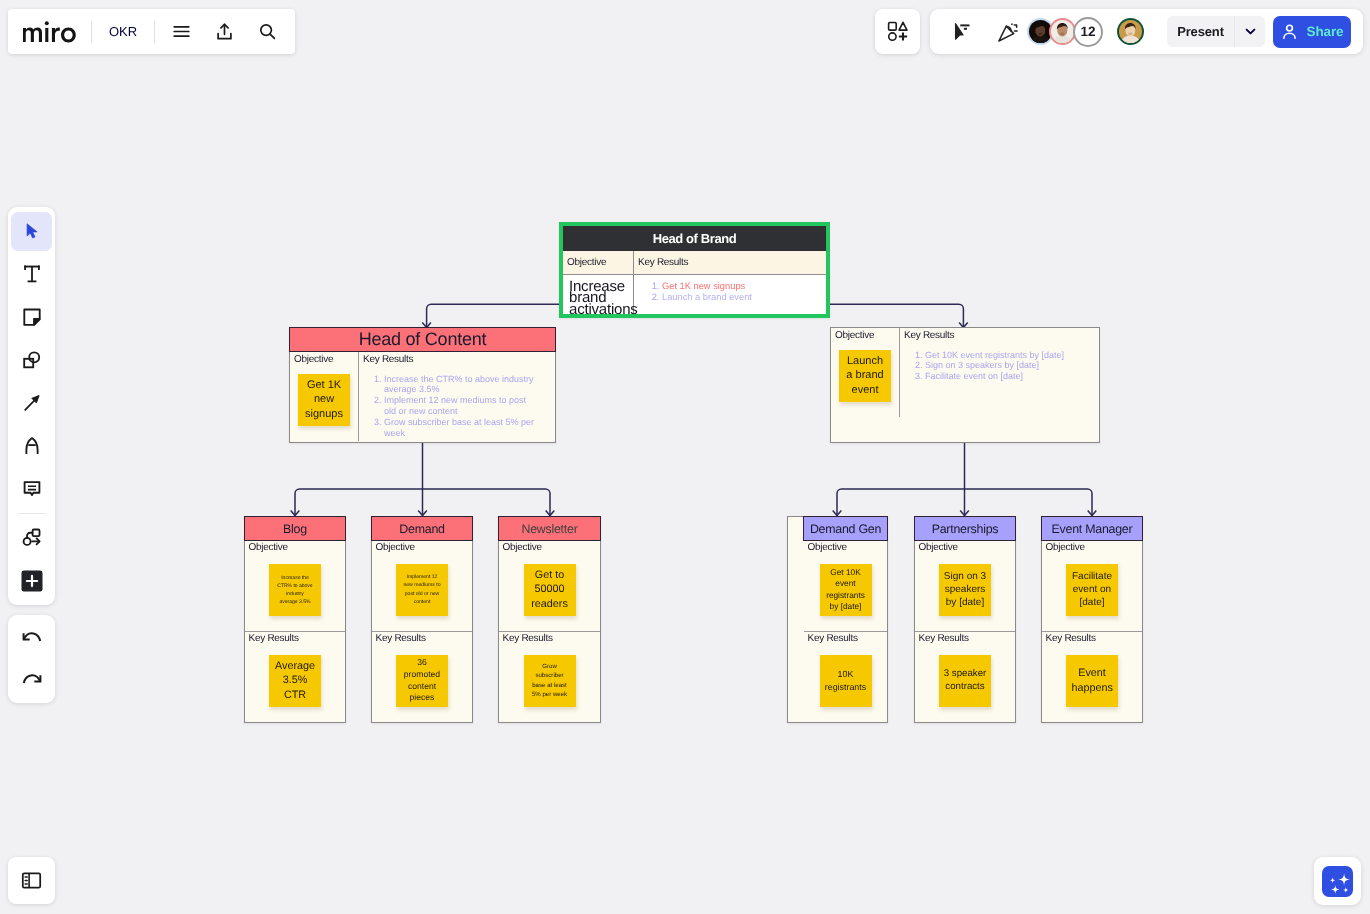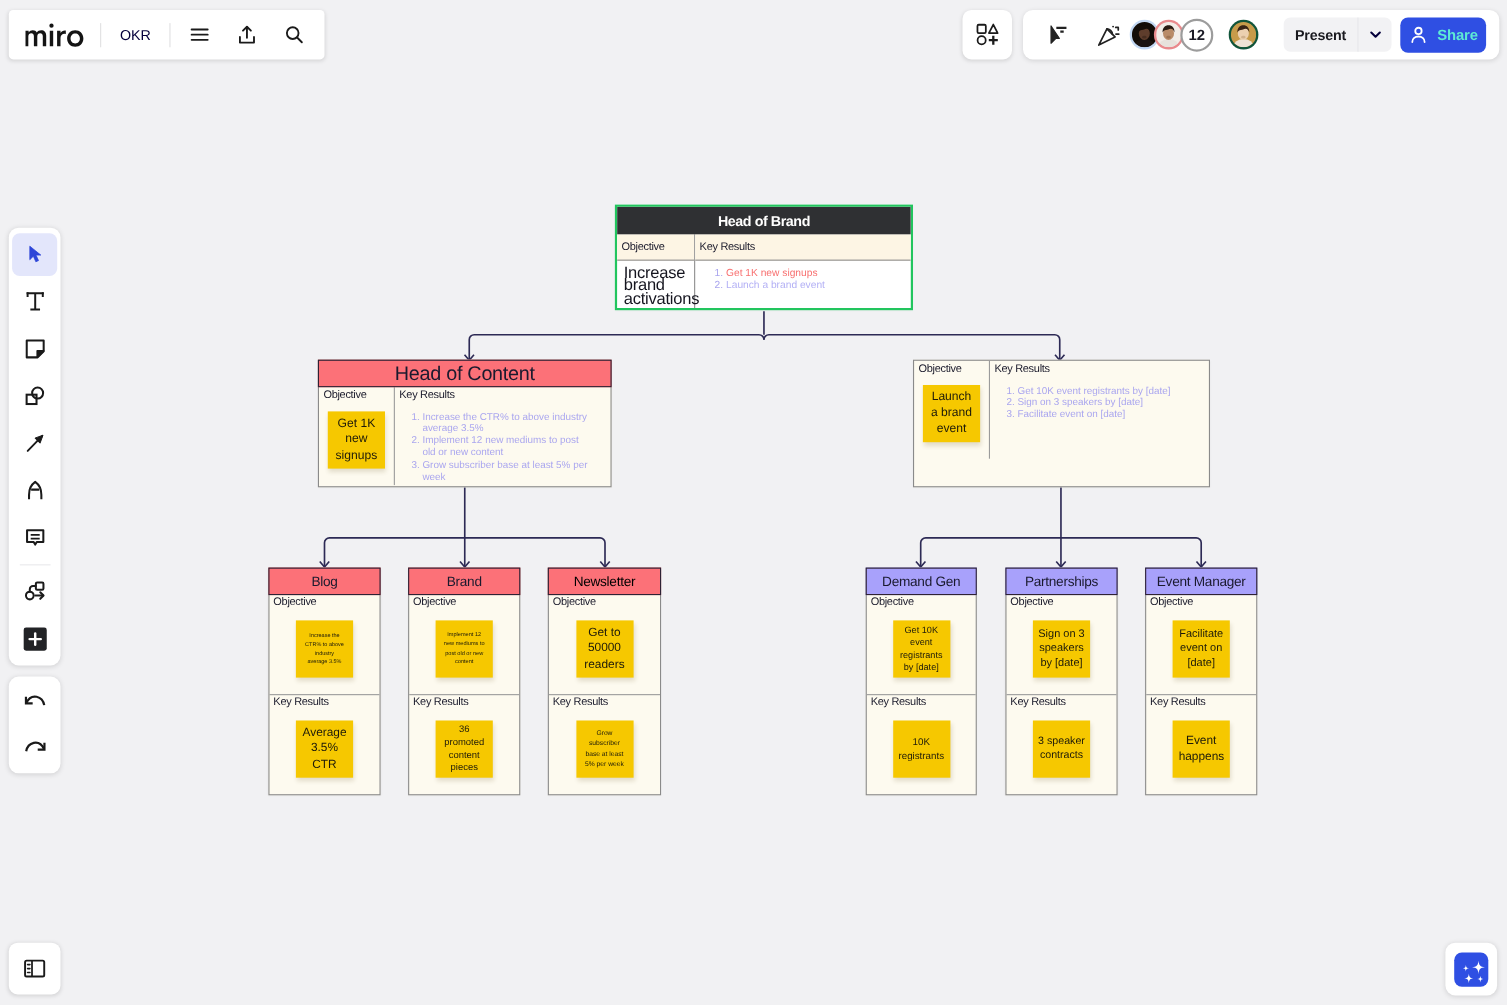--- a/index.html
+++ b/index.html
@@ -101,21 +101,21 @@
              display:block; overflow:hidden; }
   .av-face svg { display:block; }
 
   
   .node { position:absolute; background:#fdfaef; border:1px solid #8a8a8a;
           box-shadow:0 1px 2px rgba(0,0,0,.07); }
   .node .hdr { height:25px; display:flex; align-items:center; justify-content:center;
                font-size:18px; font-weight:400; color:#231f2e; letter-spacing:-0.25px;
                position:relative; z-index:2; border:1px solid #2e2234;
                margin:-1px -1px 0 -1px; }
-  .n-root { background:#fff; border:2px solid #22c55e; overflow:hidden; }
+  .n-root { background:#fff; border:4px solid #22c55e; overflow:hidden;margin-top:36px; }
   .n-root .hdr { font-weight:700; font-size:13px; letter-spacing:-0.4px;
                  border:none; margin:0; height:25px; }
   .n-leaf .hdr { font-size:12.4px; }
 
   
   .rt { display:flex; height:71px; }
   .rt-c1 { width:71px; border-right:1px solid #8d8d8d; }
   .rt-c2 { flex:1; }
   .rt-hcell { height:24px; background:#fdf5e4; border-bottom:1px solid #8d8d8d;
               font-size:10px; color:#1a1a2b; display:flex; align-items:center; padding-left:4px;
@@ -247,50 +247,50 @@
             </div>
           </div>
           <div class="lf lf-bot">
             <div class="lf-lbl">Key Results</div>
             <div class="note ">
               <span class="note-txt" style="font-size:10.8px;line-height:14.09px;width:41px">Average 3.5% CTR</span>
             </div>
           </div>
         </div>
         <div class="node n-leaf" style="left: 371px; top: 516px; width: 102px; height: 207px;">
-          <div class="hdr" style="background:#fc7178;color:#1a1a2e">Brand</div>
+          <div class="hdr" style="background:#fc7178;color:#1a1a2e">Demand</div>
           <div class="lf lf-top">
             <div class="lf-lbl">Objective</div>
             <div class="note ">
               <span class="note-txt" style="font-size:5.1px;line-height:8.11px;width:38px">Implement 12 new mediums to post old or new content</span>
             </div>
           </div>
           <div class="lf lf-bot">
             <div class="lf-lbl">Key Results</div>
             <div class="note ">
               <span class="note-txt" style="font-size:8.6px;line-height:11.78px;width:39px">36 promoted content pieces</span>
             </div>
           </div>
         </div>
         <div class="node n-leaf" style="left: 498px; top: 516px; width: 103px; height: 207px;">
-          <div class="hdr" style="background:#fc7178;color:#000000">Newsletter</div>
+          <div class="hdr" style="background:#fc7178;color:#404040">Newsletter</div>
           <div class="lf lf-top">
             <div class="lf-lbl">Objective</div>
             <div class="note ">
               <span class="note-txt" style="font-size:10.8px;line-height:14.09px;width:41px">Get to 50000 readers</span>
             </div>
           </div>
           <div class="lf lf-bot">
             <div class="lf-lbl">Key Results</div>
             <div class="note ">
               <span class="note-txt" style="font-size:6.1px;line-height:9.16px;width:36px">Grow subscriber base at least 5% per week</span>
             </div>
           </div>
         </div>
-        <div class="node n-leaf" style="left: 787px; top: 516px; width: 101px; height: 207px;">
+        <div class="node n-leaf" style="left: 787px; top: 516px; width: 101px; height: 207px; padding-left: 16px;">
           <div class="hdr" style="background:#a8a1fb;color:#1a1a2e">Demand Gen</div>
           <div class="lf lf-top">
             <div class="lf-lbl">Objective</div>
             <div class="note ">
               <span class="note-txt" style="font-size:8.3px;line-height:11.47px;width:41px">Get 10K event registrants by [date]</span>
             </div>
           </div>
           <div class="lf lf-bot">
             <div class="lf-lbl">Key Results</div>
             <div class="note ">

